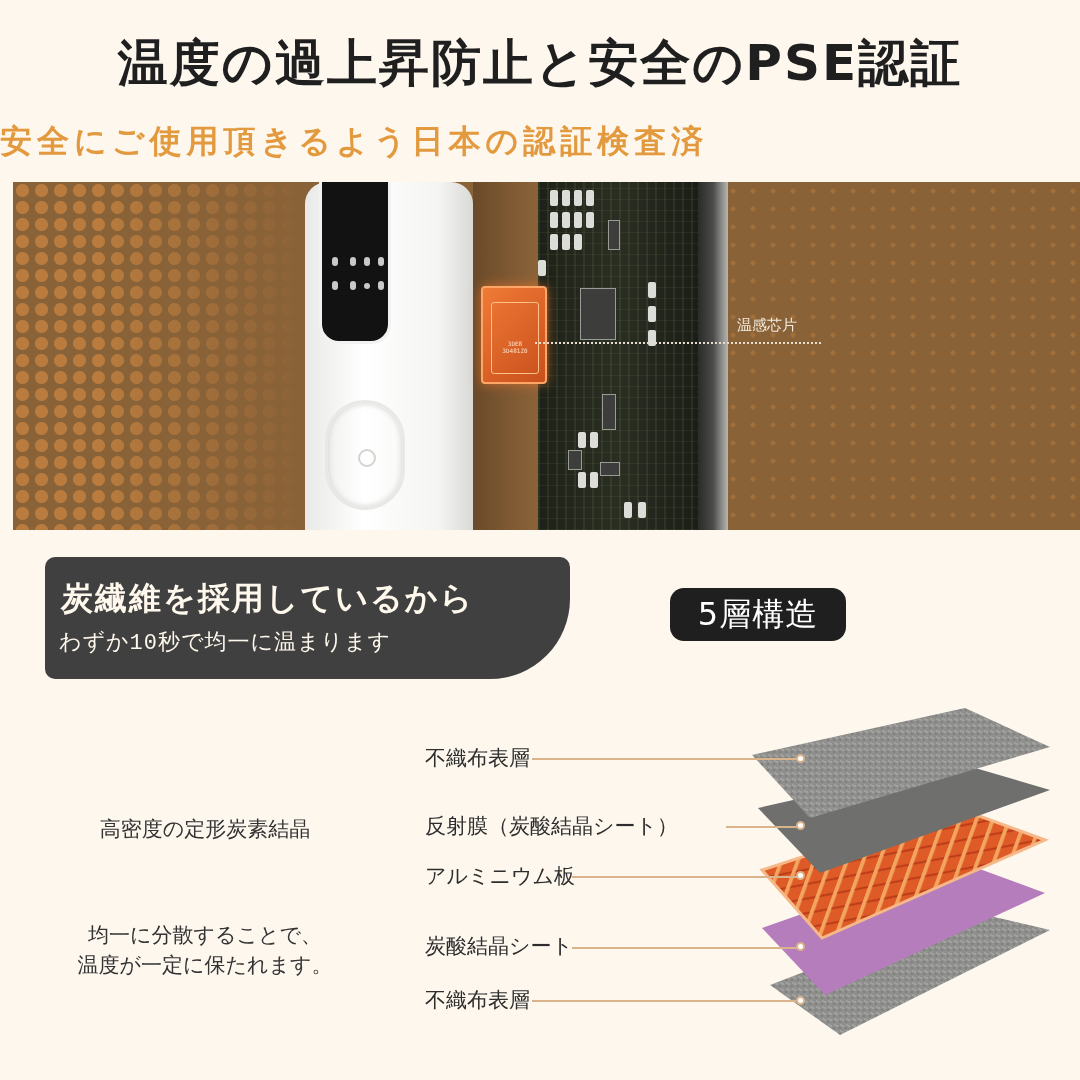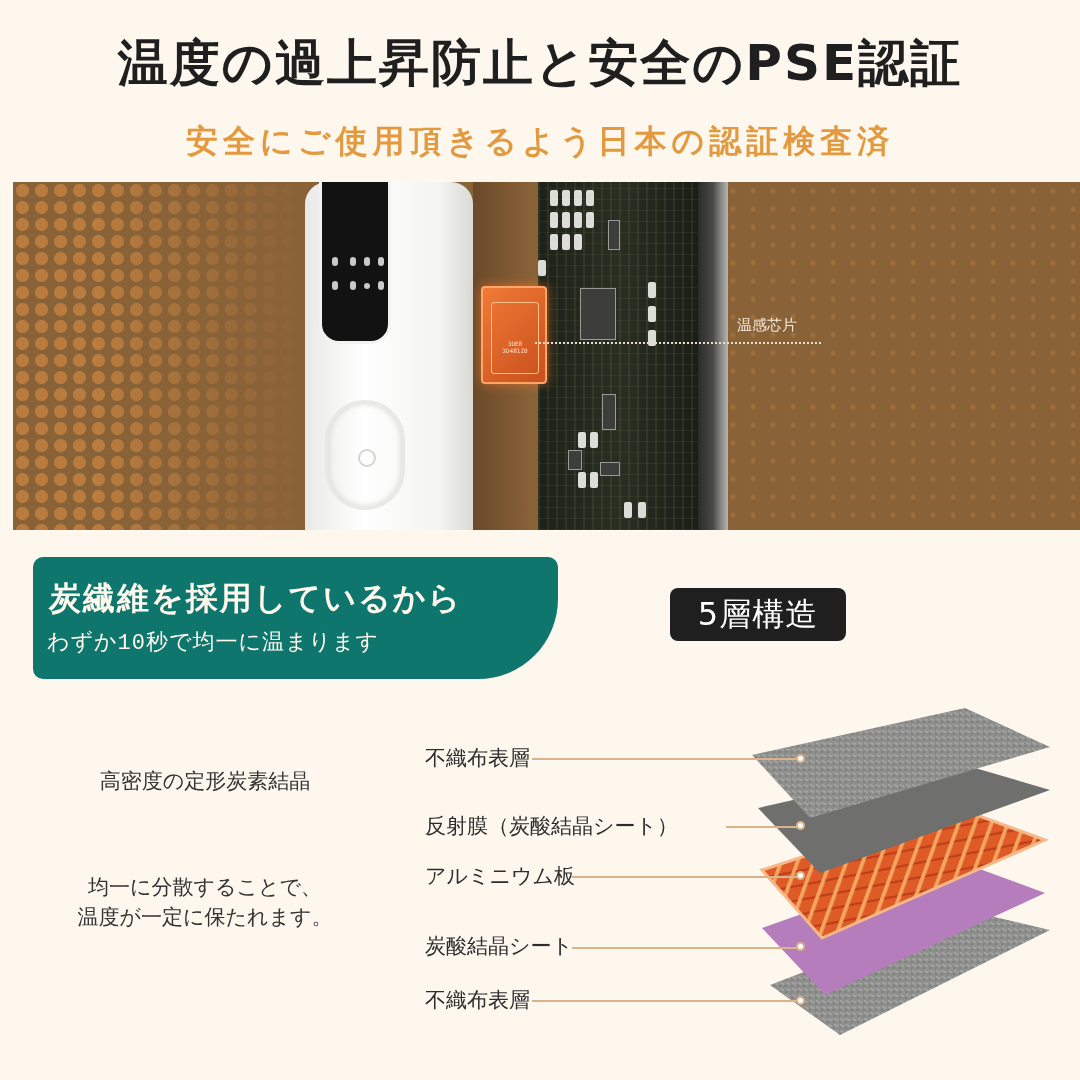--- a/index.html
+++ b/index.html
@@ -4,21 +4,21 @@
 <style>
   * { box-sizing: border-box; margin: 0; padding: 0; }
   html, body { width: 1080px; height: 1080px; overflow: hidden; background: #fdf7ee; }
   body { position: relative; font-family: "DejaVu Sans", "Liberation Sans", sans-serif; }
 
   .headline {
     position: absolute; left: 0; top: 30px; width: 1080px; text-align: center;
     font-size: 50px; font-weight: bold; color: #1f1f1f; letter-spacing: 2px;
   }
   .subhead {
-    position: absolute; left: 0; top: 120px; width: 1080px; text-align: center;
+    position: absolute; left: 0; top: 120px; width: 1080px; text-align: left;
     font-size: 32px; font-weight: bold; color: #e39a3f; letter-spacing: 5px;
   }
 
   
   .banner {
     position: absolute; left: 13px; top: 182px; width: 1067px; height: 348px;
     background: #8a6238; overflow: hidden;
   }
   .dots-left {
     position: absolute; left: 0; top: 0; width: 290px; height: 348px;
@@ -95,39 +95,39 @@
   .sensor-line {
     position: absolute; left: 522px; top: 160px; width: 286px; height: 0;
     border-top: 2px dotted #e7ddd0;
   }
   .sensor-label {
     position: absolute; left: 724px; top: 134px; font-size: 15px; color: #f5ece0;
   }
 
   
   .callout {
-    position: absolute; left: 33px; top: 557px; width: 525px; height: 122px;
-    background: #0f766e; border-radius: 10px 10px 80px 10px;
+    position: absolute; left: 45px; top: 557px; width: 525px; height: 122px;
+    background: #404040; border-radius: 10px 10px 80px 10px;
   }
   .callout-title {
     position: absolute; left: 16px; top: 20px; font-size: 32px; font-weight: bold; color: #fff8ec;
     letter-spacing: 2px;
   }
   .callout-sub {
     position: absolute; left: 14px; top: 70px; font-size: 22px; color: #fff8ec; letter-spacing: 1px; font-family: Liberation Mono, monospace;
   }
 
   .badge {
     position: absolute; left: 670px; top: 588px; width: 176px; height: 53px;
-    background: #1f1f1f; border-radius: 8px; color: #fff;
+    background: #1f1f1f; border-radius: 14px; color: #fff;
     font-size: 32px; text-align: center; line-height: 53px; letter-spacing: 1px;
   }
 
   .desc {
-    position: absolute; font-size: 21px; color: #333; line-height: 30px; text-align: center;
+    position: absolute; font-size: 21px; color: #333; line-height: 30px; text-align: center; margin-top: 48px;
   }
   .desc-1 { left: 40px; top: 766px; width: 330px; }
   .desc-2 { left: 40px; top: 872px; width: 330px; }
 
   .layer-label {
     position: absolute; left: 425px; font-size: 21px; color: #2d2d2d; white-space: nowrap;
   }
   .leader {
     position: absolute; height: 2px; background: #d9b48a;
   }

